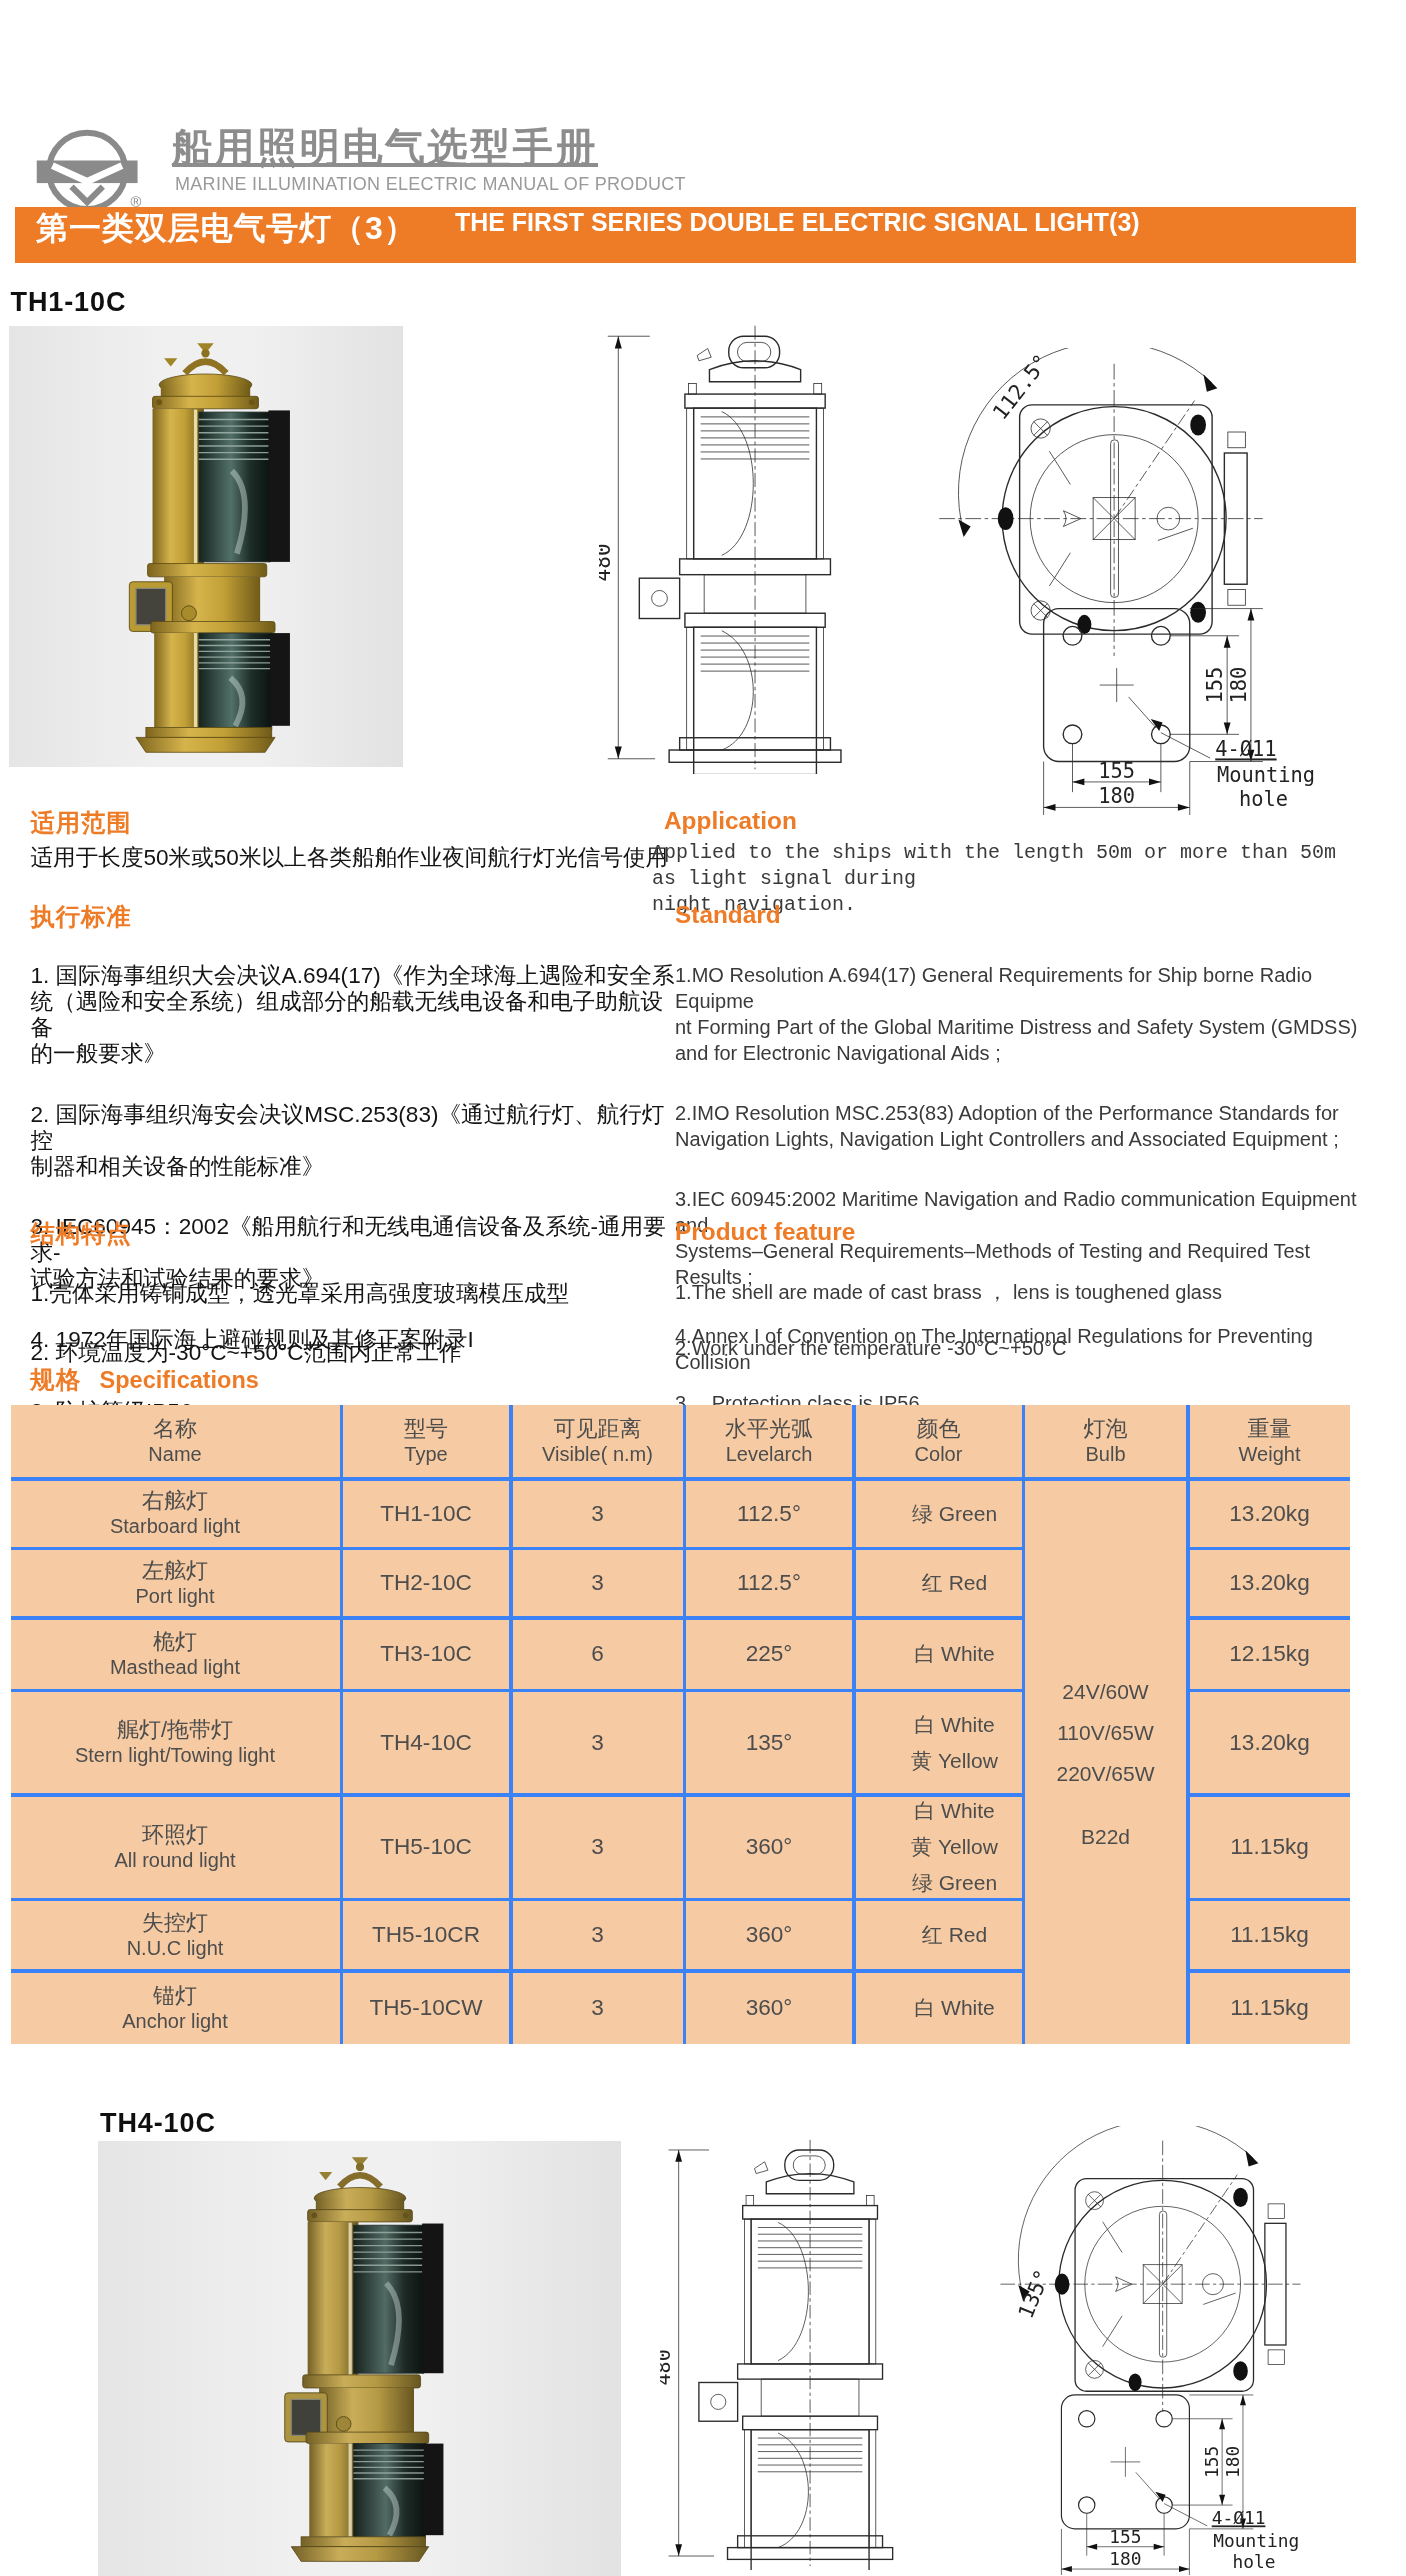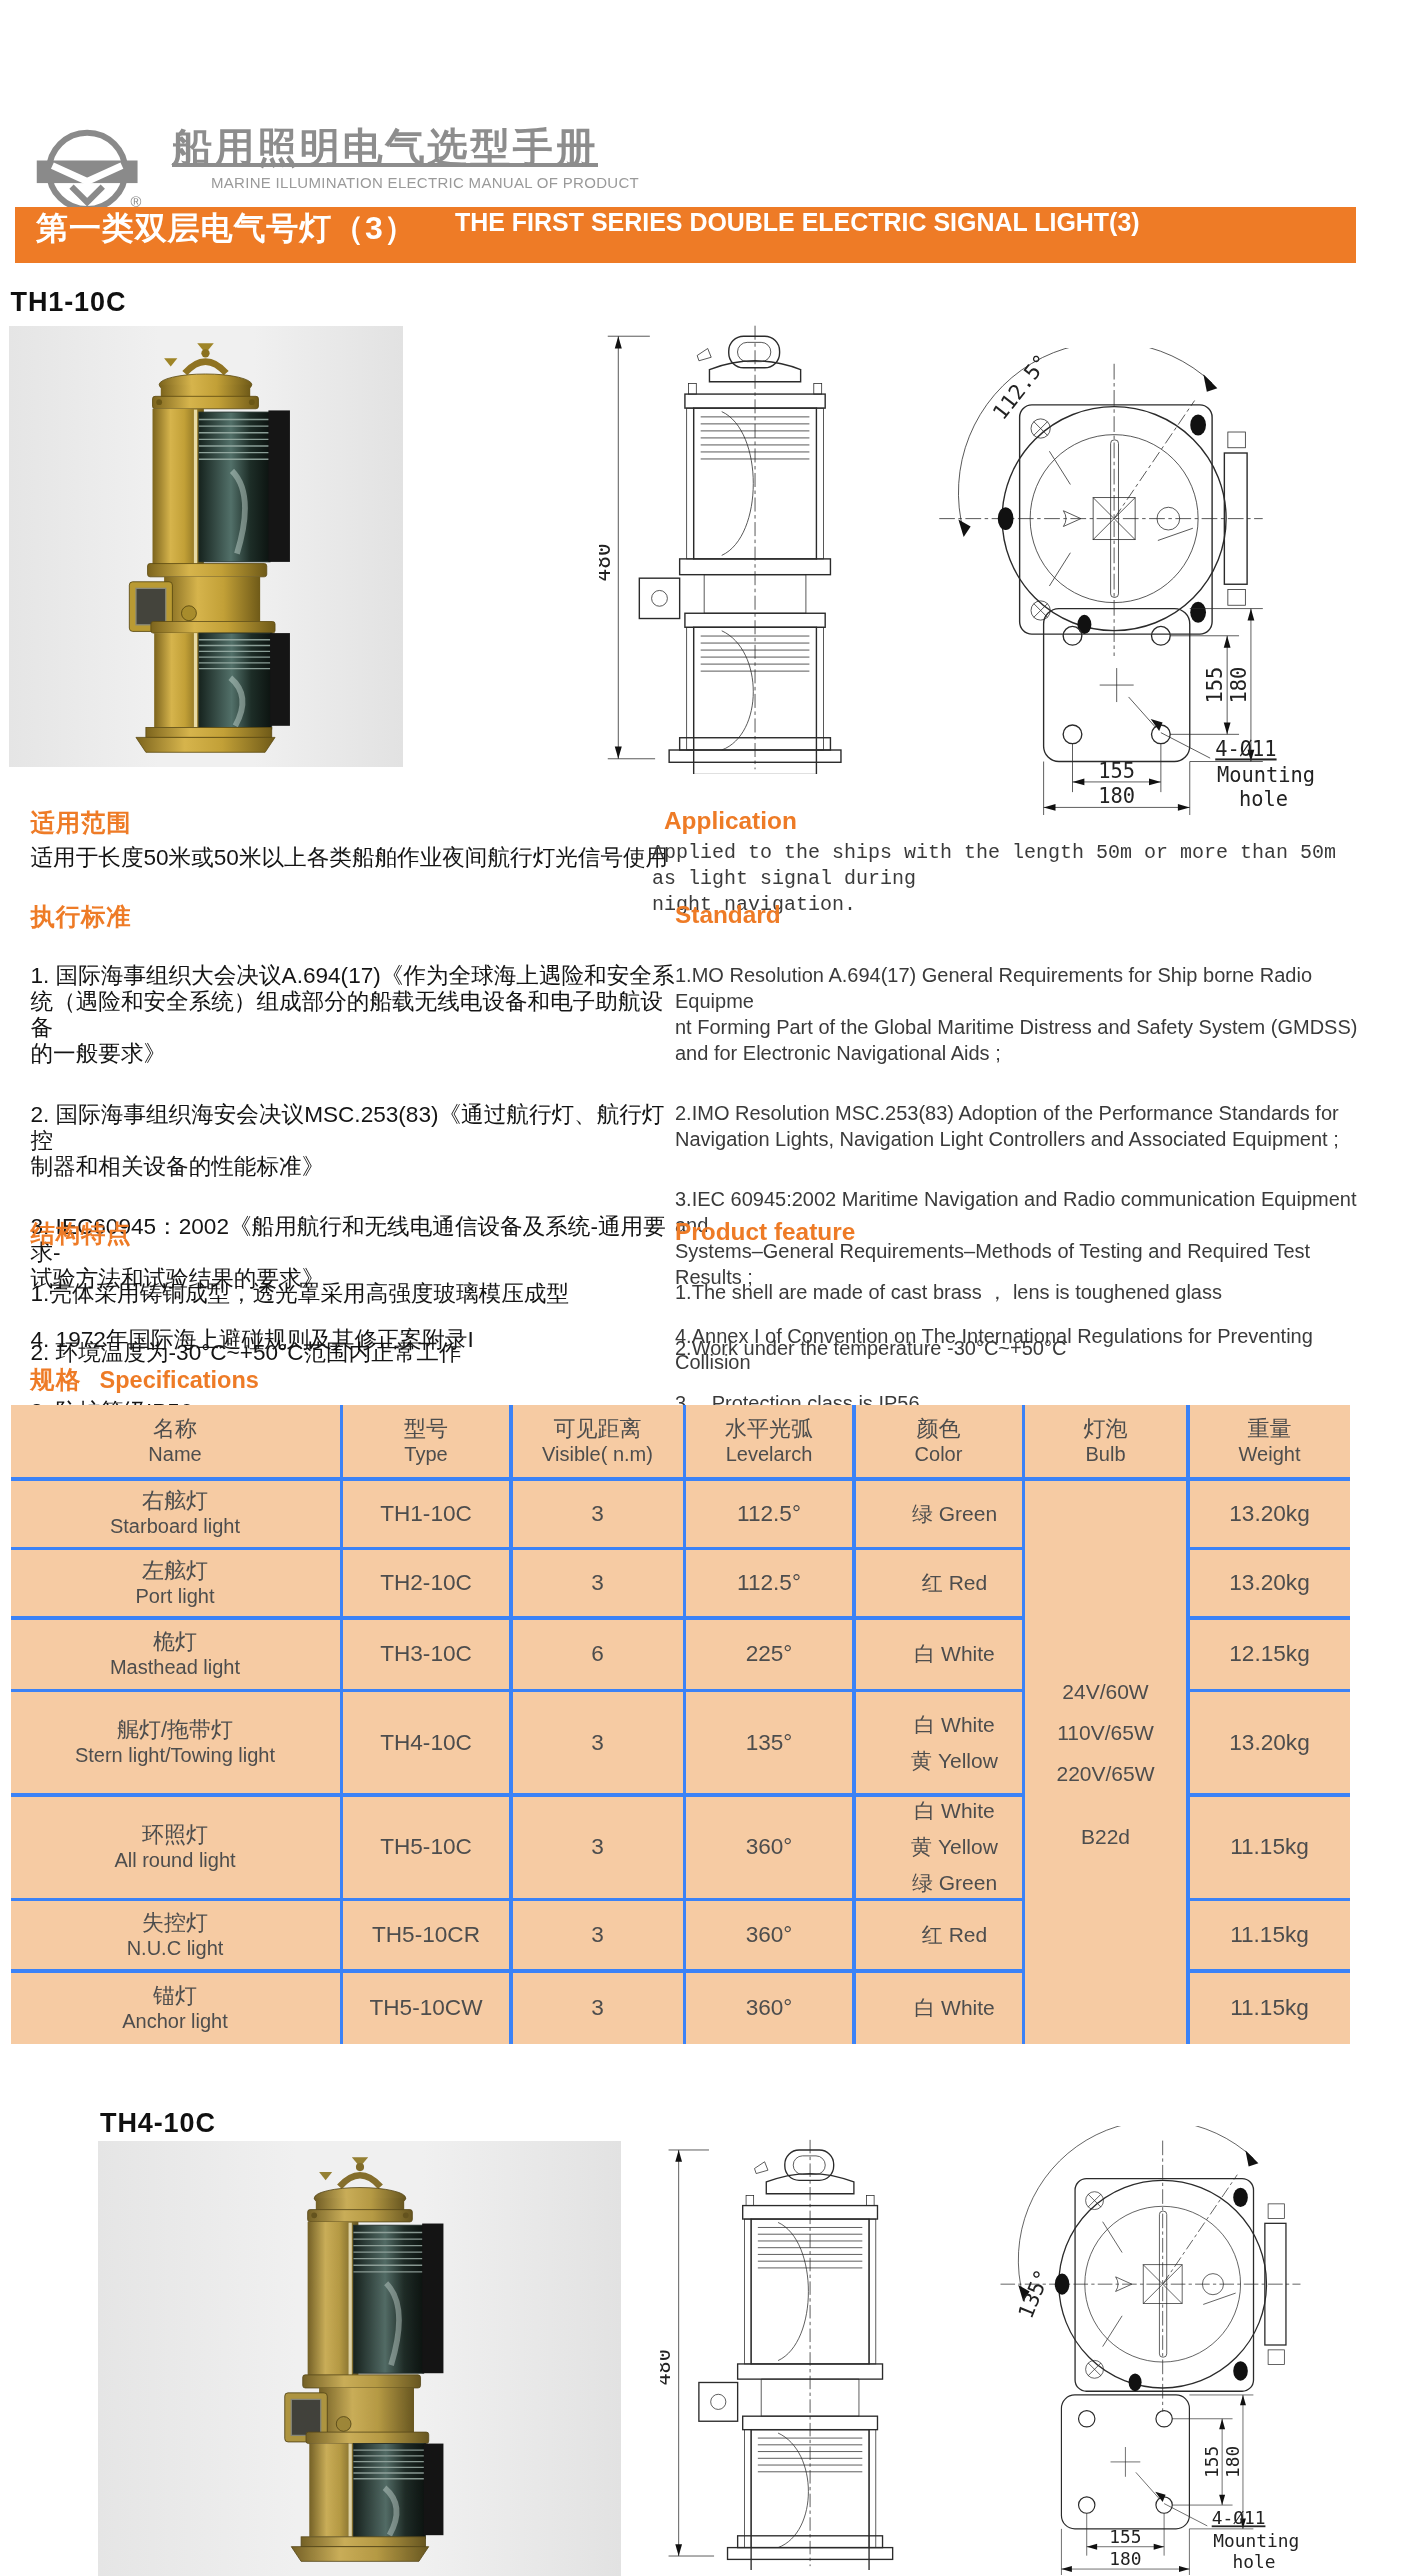--- a/index.html
+++ b/index.html
@@ -4,21 +4,21 @@
 <style>
   html,body{margin:0;padding:0;background:#fff;}
   .page{position:relative;width:1406px;height:2576px;background:#fff;overflow:hidden;
         font-family:"Liberation Sans",sans-serif;color:#1c1c1c;}
   .abs{position:absolute;}
 
   
   .logo-svg{position:absolute;left:33px;top:124px;width:117px;height:106px;}
   .hdr-title{position:absolute;left:172px;top:120px;font-size:40px;font-weight:700;
              color:#8d8d8d;letter-spacing:2.6px;text-decoration:underline;}
-  .hdr-sub{position:absolute;left:175px;top:174px;font-size:15px;color:#9a9a9a;letter-spacing:0.3px;margin-left:36px;}
+  .hdr-sub{position:absolute;left:175px;top:174px;font-size:18px;color:#9a9a9a;letter-spacing:0.3px;}
 
   
   .banner{position:absolute;left:15px;top:207px;width:1341px;height:56px;background:#ee7b26;
           display:flex;padding-left:21px;box-sizing:border-box;color:#fff;}
   .banner-cn{font-size:32px;font-weight:700;letter-spacing:0.9px;}
   .banner-en{font-size:26px;font-weight:700;margin-left:38px;letter-spacing:0;
              transform:scaleX(.96);transform-origin:left center;white-space:nowrap;}
 
   
   .model-label{position:absolute;font-size:27px;font-weight:700;color:#101010;letter-spacing:0.9px;}

